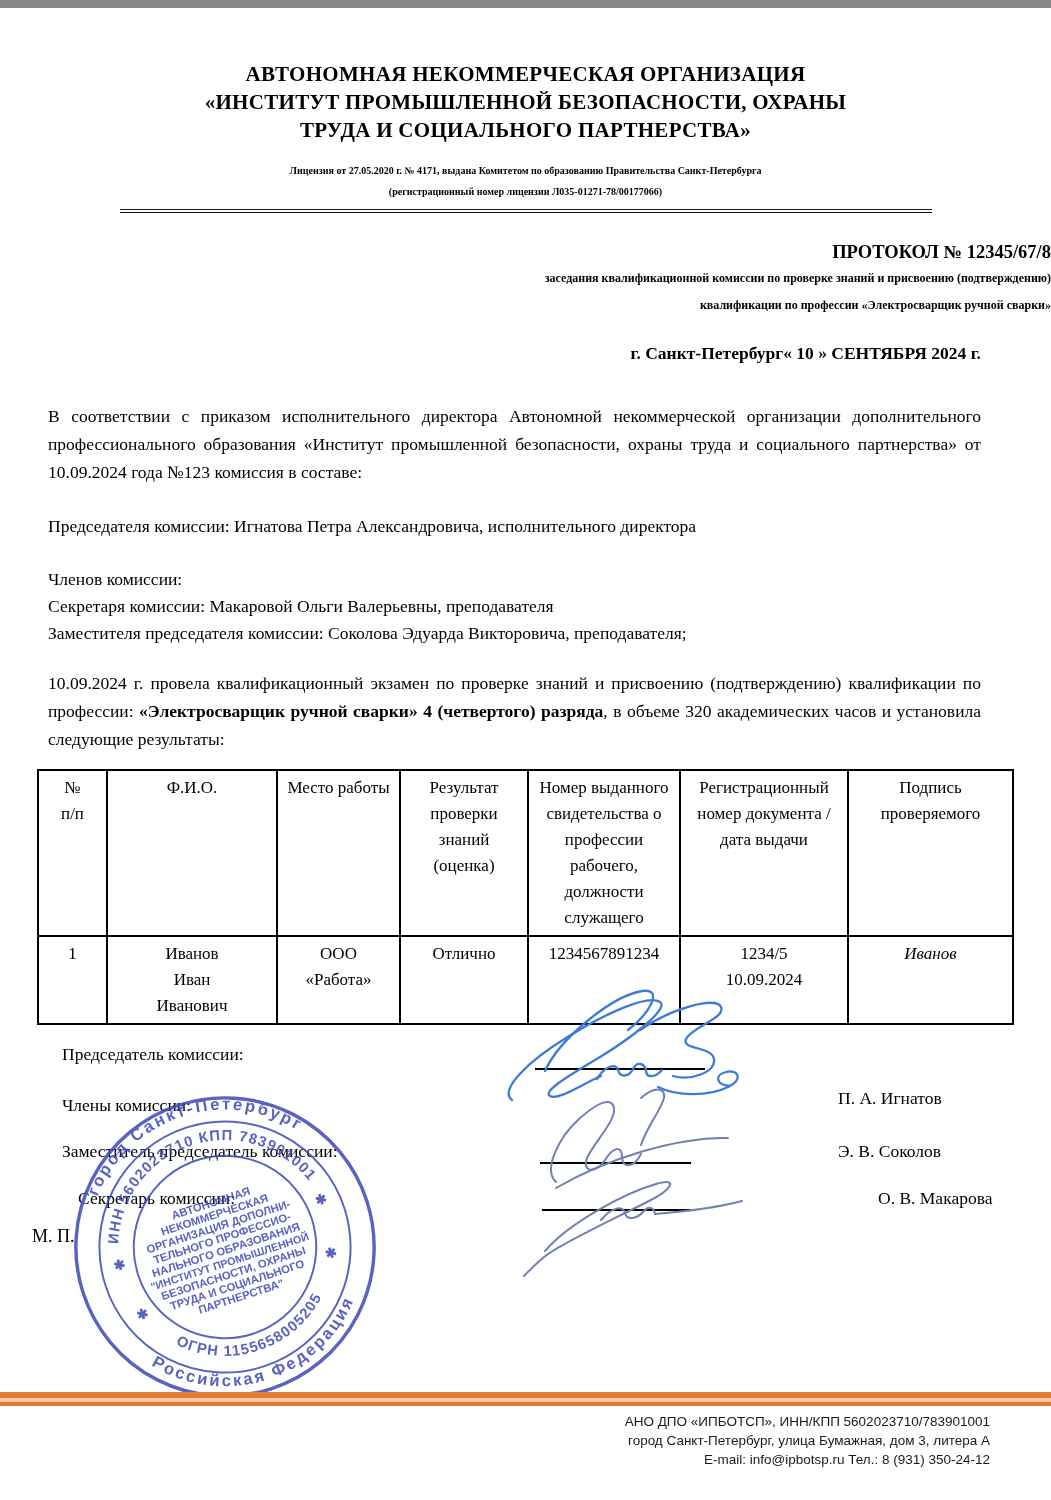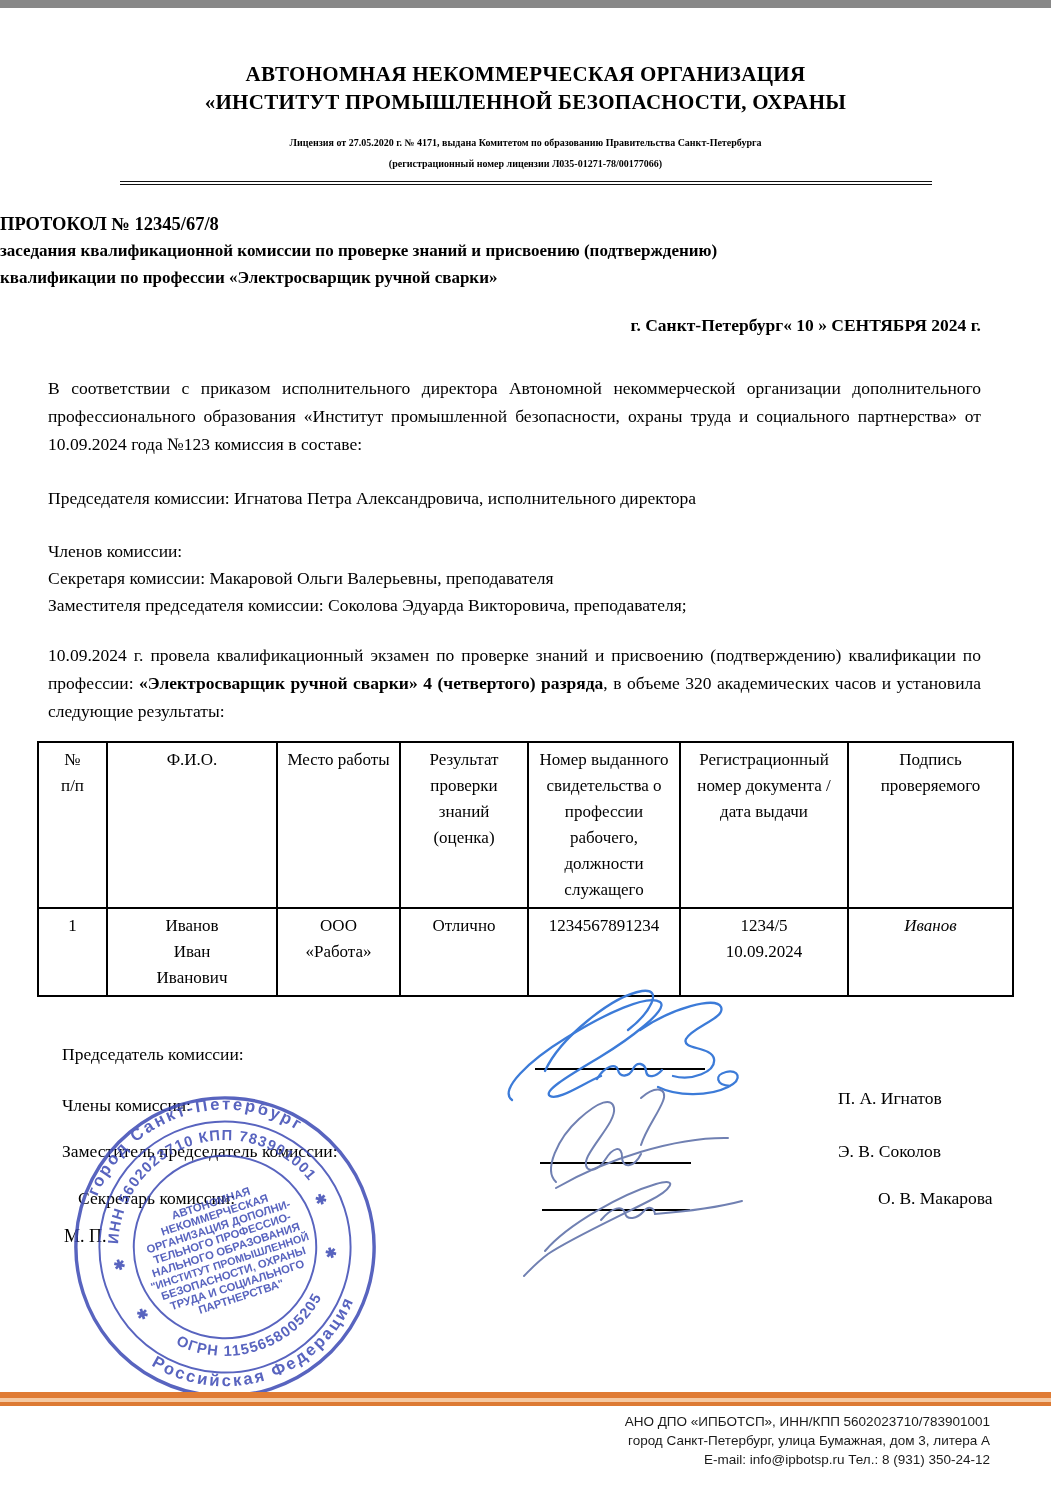--- a/index.html
+++ b/index.html
@@ -11,23 +11,23 @@
     font-family:"Liberation Serif", serif;
     color:#000;
     overflow:hidden;
   }
   
   .header{padding-top:52px;text-align:center;}
   .org-line{font-size:21px;line-height:28px;font-weight:bold;letter-spacing:.3px;}
   .license{margin-top:16px;font-weight:bold;font-size:10px;line-height:21px;}
   .rule{width:812px;margin:7px auto 0;border-bottom:4px double #111;height:0;}
   
-  .title-block{margin-top:26px;text-align:left;font-weight:bold;}
+  .title-block{margin-top:26px;text-align:right;font-weight:bold;}
   .proto-title{font-size:18.5px;line-height:26px;}
-  .proto-sub{font-size:17px;line-height:27px;}
+  .proto-sub{font-size:12px;line-height:27px;}
   .city-date{display:flex;justify-content:flex-end;margin:24px 70px 0 48px;
     font-weight:bold;font-size:17.5px;}
   
   .bodytext{margin:0 70px 0 48px;font-size:17.5px;line-height:28px;}
   .p-just{text-align:justify;margin:38px 0 0 0;}
   .p-line{margin:26px 0 0 0;}
   .p-block{margin:26px 0 0 0;}
   .p-block div{line-height:27px;}
   .p2{margin:22px 0 0 0;text-align:justify;}
   .b{font-weight:bold;}
@@ -63,20 +63,21 @@
     text-anchor:middle;}
 </style>
 </head>
 <body>
 
 <div class="page">
 
   <div class="header">
     <div class="org-line">АВТОНОМНАЯ НЕКОММЕРЧЕСКАЯ ОРГАНИЗАЦИЯ</div>
     <div class="org-line">«ИНСТИТУТ ПРОМЫШЛЕННОЙ БЕЗОПАСНОСТИ, ОХРАНЫ</div>
+    <div class="org-line">ТРУДА И СОЦИАЛЬНОГО ПАРТНЕРСТВА»</div>
     <div class="license">
       <div>Лицензия от 27.05.2020 г. № 4171, выдана Комитетом по образованию Правительства Санкт-Петербурга</div>
       <div>(регистрационный номер лицензии Л035-01271-78/00177066)</div>
     </div>
   </div>
   <div class="rule"></div>
 
   <div class="title-block">
     <div class="proto-title">ПРОТОКОЛ № 12345/67/8</div>
     <div class="proto-sub">заседания квалификационной комиссии по проверке знаний и присвоению (подтверждению)</div>
@@ -143,21 +144,21 @@
   <div class="abs" style="left:62px;top:1087px;">Члены комиссии:</div>
 
   <div class="abs" style="left:62px;top:1133px;">Заместитель председатель комиссии:</div>
   <div class="abs" style="left:838px;top:1133px;">Э. В. Соколов</div>
   <div class="sig-line" style="left:540px;top:1154px;width:151px;"></div>
 
   <div class="abs" style="left:78px;top:1180px;">Секретарь комиссии:</div>
   <div class="abs" style="left:878px;top:1180px;">О. В. Макарова</div>
   <div class="sig-line" style="left:542px;top:1201px;width:148px;"></div>
 
-  <div class="abs mp" style="left:64px;top:1218px;">М. П.</div>
+  <div class="abs mp" style="left:32px;top:1218px;">М. П.</div>
 
   <svg class="overlay" style="left:480px;top:960px;" width="300" height="320" viewBox="480 960 300 320">
     <g fill="none" stroke="#3c7bd8" stroke-width="2.3" stroke-linecap="round">
       <path d="M 512 1092 C 498 1082 530 1052 566 1030 C 606 1005 648 986 660 994 C 670 1001 628 1032 600 1049 C 572 1066 542 1083 550 1088 C 558 1093 582 1076 601 1068"></path>
       <path d="M 545 1063 C 560 1030 612 988 642 983 C 664 980 650 1005 628 1022"></path>
       <path d="M 597 1071 C 604 1059 616 1054 618 1062 C 620 1070 629 1069 633 1061 C 637 1053 645 1055 646 1063 C 647 1071 656 1069 662 1062"></path>
       <path d="M 640 1022 C 672 1000 716 988 721 999 C 726 1010 692 1019 686 1031 C 681 1042 712 1038 714 1051 C 716 1064 692 1073 673 1068"></path>
       <path d="M 658 1079 C 676 1088 708 1089 728 1079 C 744 1071 738 1061 726 1064 C 714 1067 716 1077 730 1078"></path>
     </g>
     <g fill="none" stroke="#7080b2" stroke-width="2" stroke-linecap="round">

